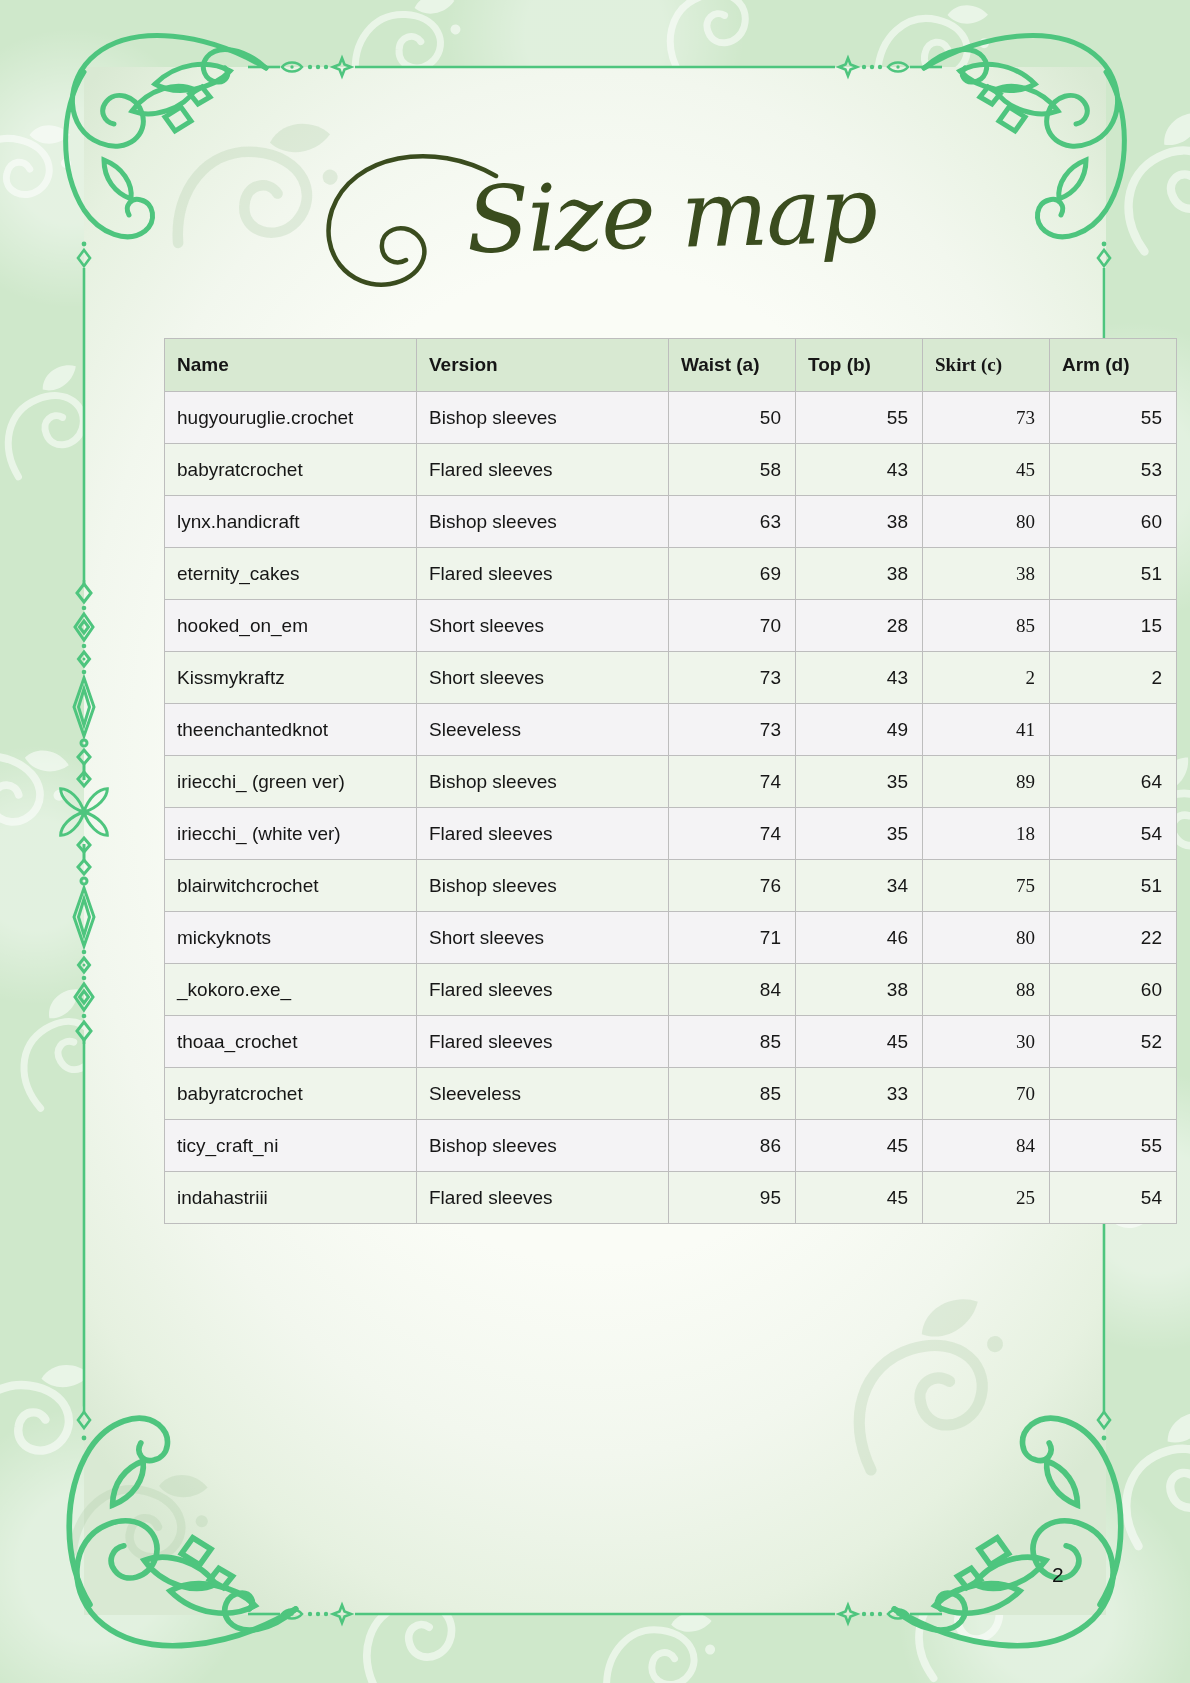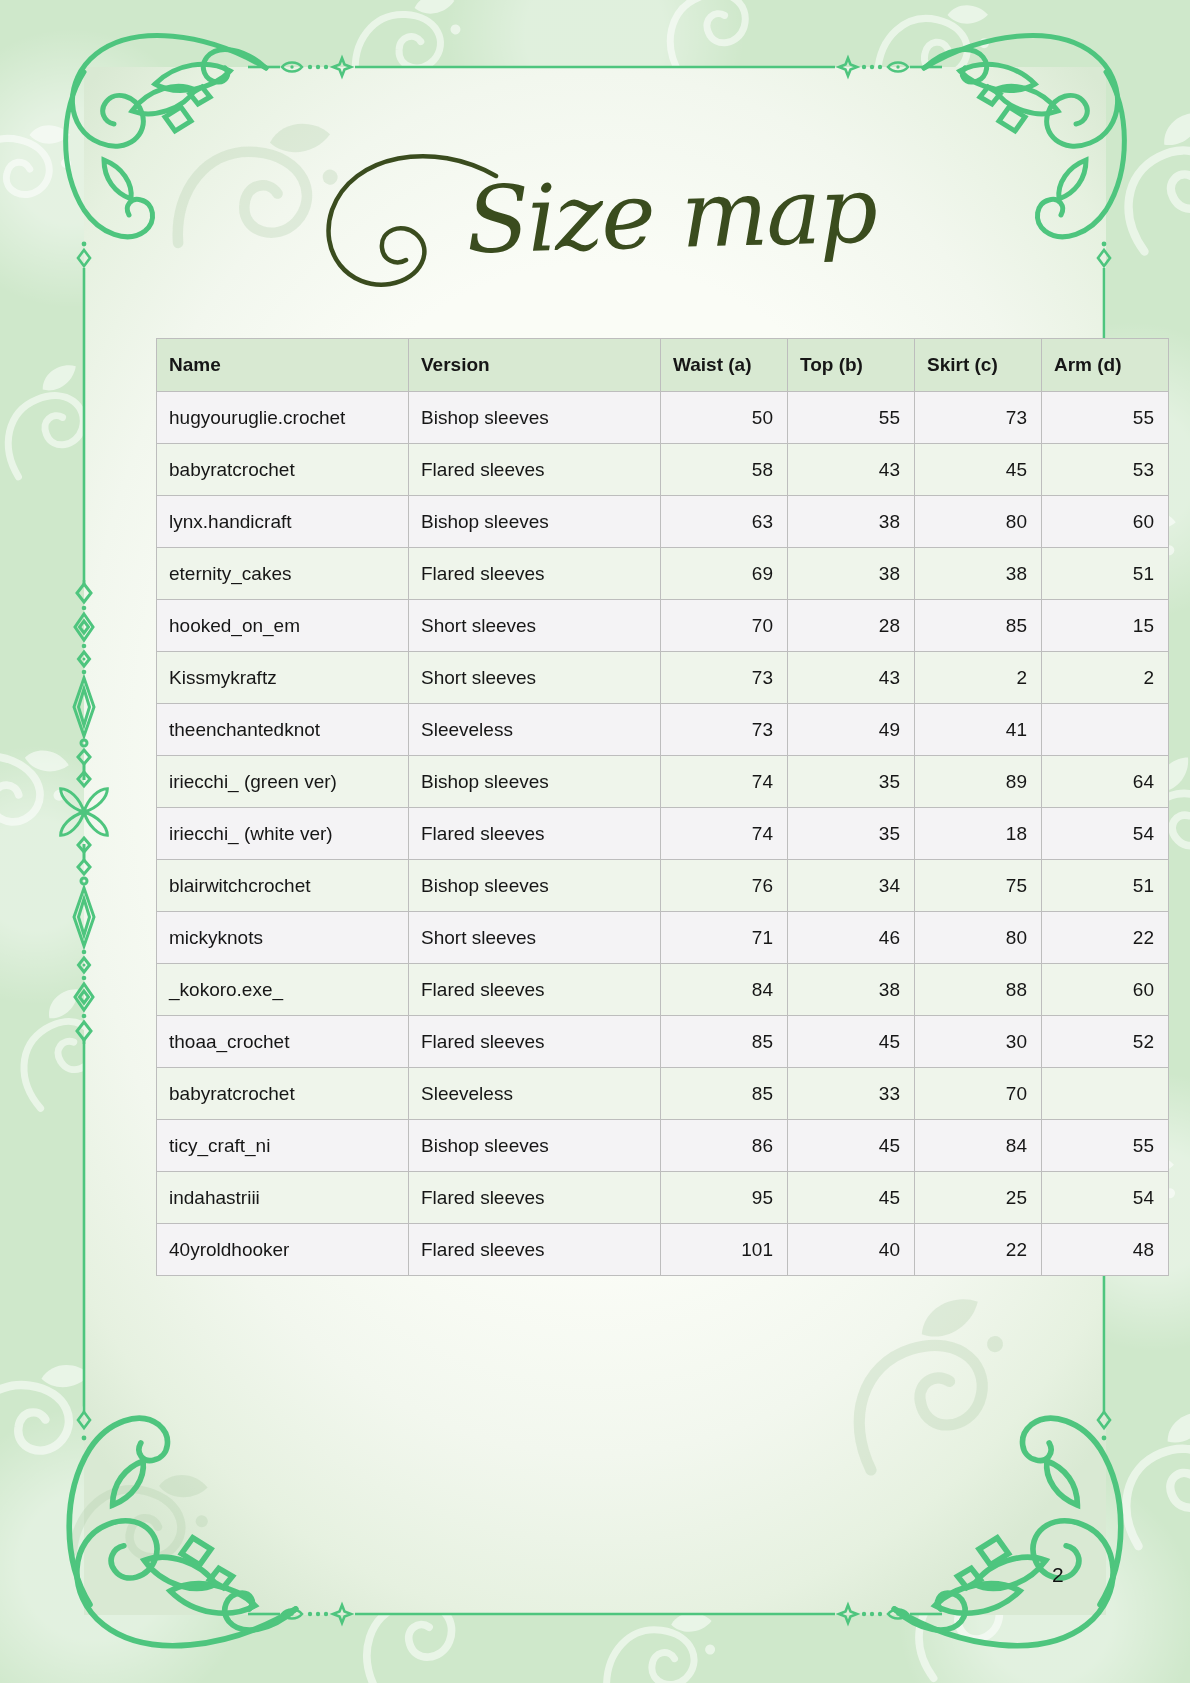--- a/index.html
+++ b/index.html
@@ -23,33 +23,33 @@
       #fafcf6 52%, #f2f7ee 72%, #e6f1e0 90%, #d9e9d3 100%);}
   .frame{position:absolute;inset:0;width:1190px;height:1683px;color:var(--frame-green,#4ec57e);}
   
   .title-wrap{position:absolute;left:0;top:122px;width:100%;display:flex;
     justify-content:center;align-items:flex-start;z-index:3;}
   .title-swirl{margin:26px -38px 0 0;color:var(--title-green,#3a4c1e);}
   h1.title{margin:0;padding-top:20px;font-family:"DejaVu Serif",serif;font-style:italic;
     font-weight:400;font-size:92px;line-height:1.6;letter-spacing:-2px;
     color:var(--title-green,#3a4c1e);transform:rotate(-1.5deg);}
   
-  .size-table{position:absolute;left:156px;top:338px;width:910px;z-index:3;
+  .size-table{position:absolute;left:164px;top:338px;width:910px;z-index:3;
     border-collapse:collapse;table-layout:fixed;font-size:19px;color:#161616;}
   .size-table th,.size-table td{border:1px solid var(--grid-line,#bdbdbd);
     vertical-align:middle;overflow:hidden;white-space:nowrap;}
   .size-table thead th{background:var(--header-bg,#d8e9d2);font-weight:700;height:52px;
     text-align:left;padding:0 4px 0 12px;}
   .size-table td{height:51px;padding:0 4px 0 12px;}
   .size-table td.align-right{text-align:right;padding:0 14px 0 4px;}
   .size-table th:nth-child(1),.size-table td:nth-child(1){width:235px;}
   .size-table th:nth-child(2),.size-table td:nth-child(2){width:235px;}
   .size-table th:nth-child(3),.size-table td:nth-child(3){width:110px;}
   .size-table th:nth-child(4),.size-table td:nth-child(4){width:110px;}
-  .size-table th:nth-child(5),.size-table td:nth-child(5){width:110px;}
+  .size-table th:nth-child(5),.size-table td:nth-child(5){width:110px;font-family:Liberation Serif, serif;}
   .size-table th:nth-child(6),.size-table td:nth-child(6){width:110px;}
   .size-table tbody tr.odd{background:var(--row-odd,#f4f3f5);padding-left:20px;}
   .size-table tbody tr.even{background:var(--row-even,#eff5eb);}
   .page-number{position:absolute;left:1052px;top:1563px;z-index:4;font-size:21px;color:#111;}
 </style>
 </head>
 <body>
 
 <div class="page" style="--frame-green: #4ec57e; --title-green: #3a4c1e; --outer-bg: #cfe8cb; --header-bg: #d8e9d2; --row-odd: #f4f3f5; --row-even: #eff5eb; --grid-line: #bdbdbd;">
 
@@ -327,25 +327,17 @@
           <td class="align-right">55</td>
         </tr>
         <tr class="even">
           <td class="align-left">indahastriii</td>
           <td class="align-left">Flared sleeves</td>
           <td class="align-right">95</td>
           <td class="align-right">45</td>
           <td class="align-right">25</td>
           <td class="align-right">54</td>
         </tr>
-        <tr class="odd">
-          <td class="align-left">40yroldhooker</td>
-          <td class="align-left">Flared sleeves</td>
-          <td class="align-right">101</td>
-          <td class="align-right">40</td>
-          <td class="align-right">22</td>
-          <td class="align-right">48</td>
-        </tr>
       </tbody>
   </table>
 
   <div class="page-number">2</div>
 </div>
 
 </body></html>

